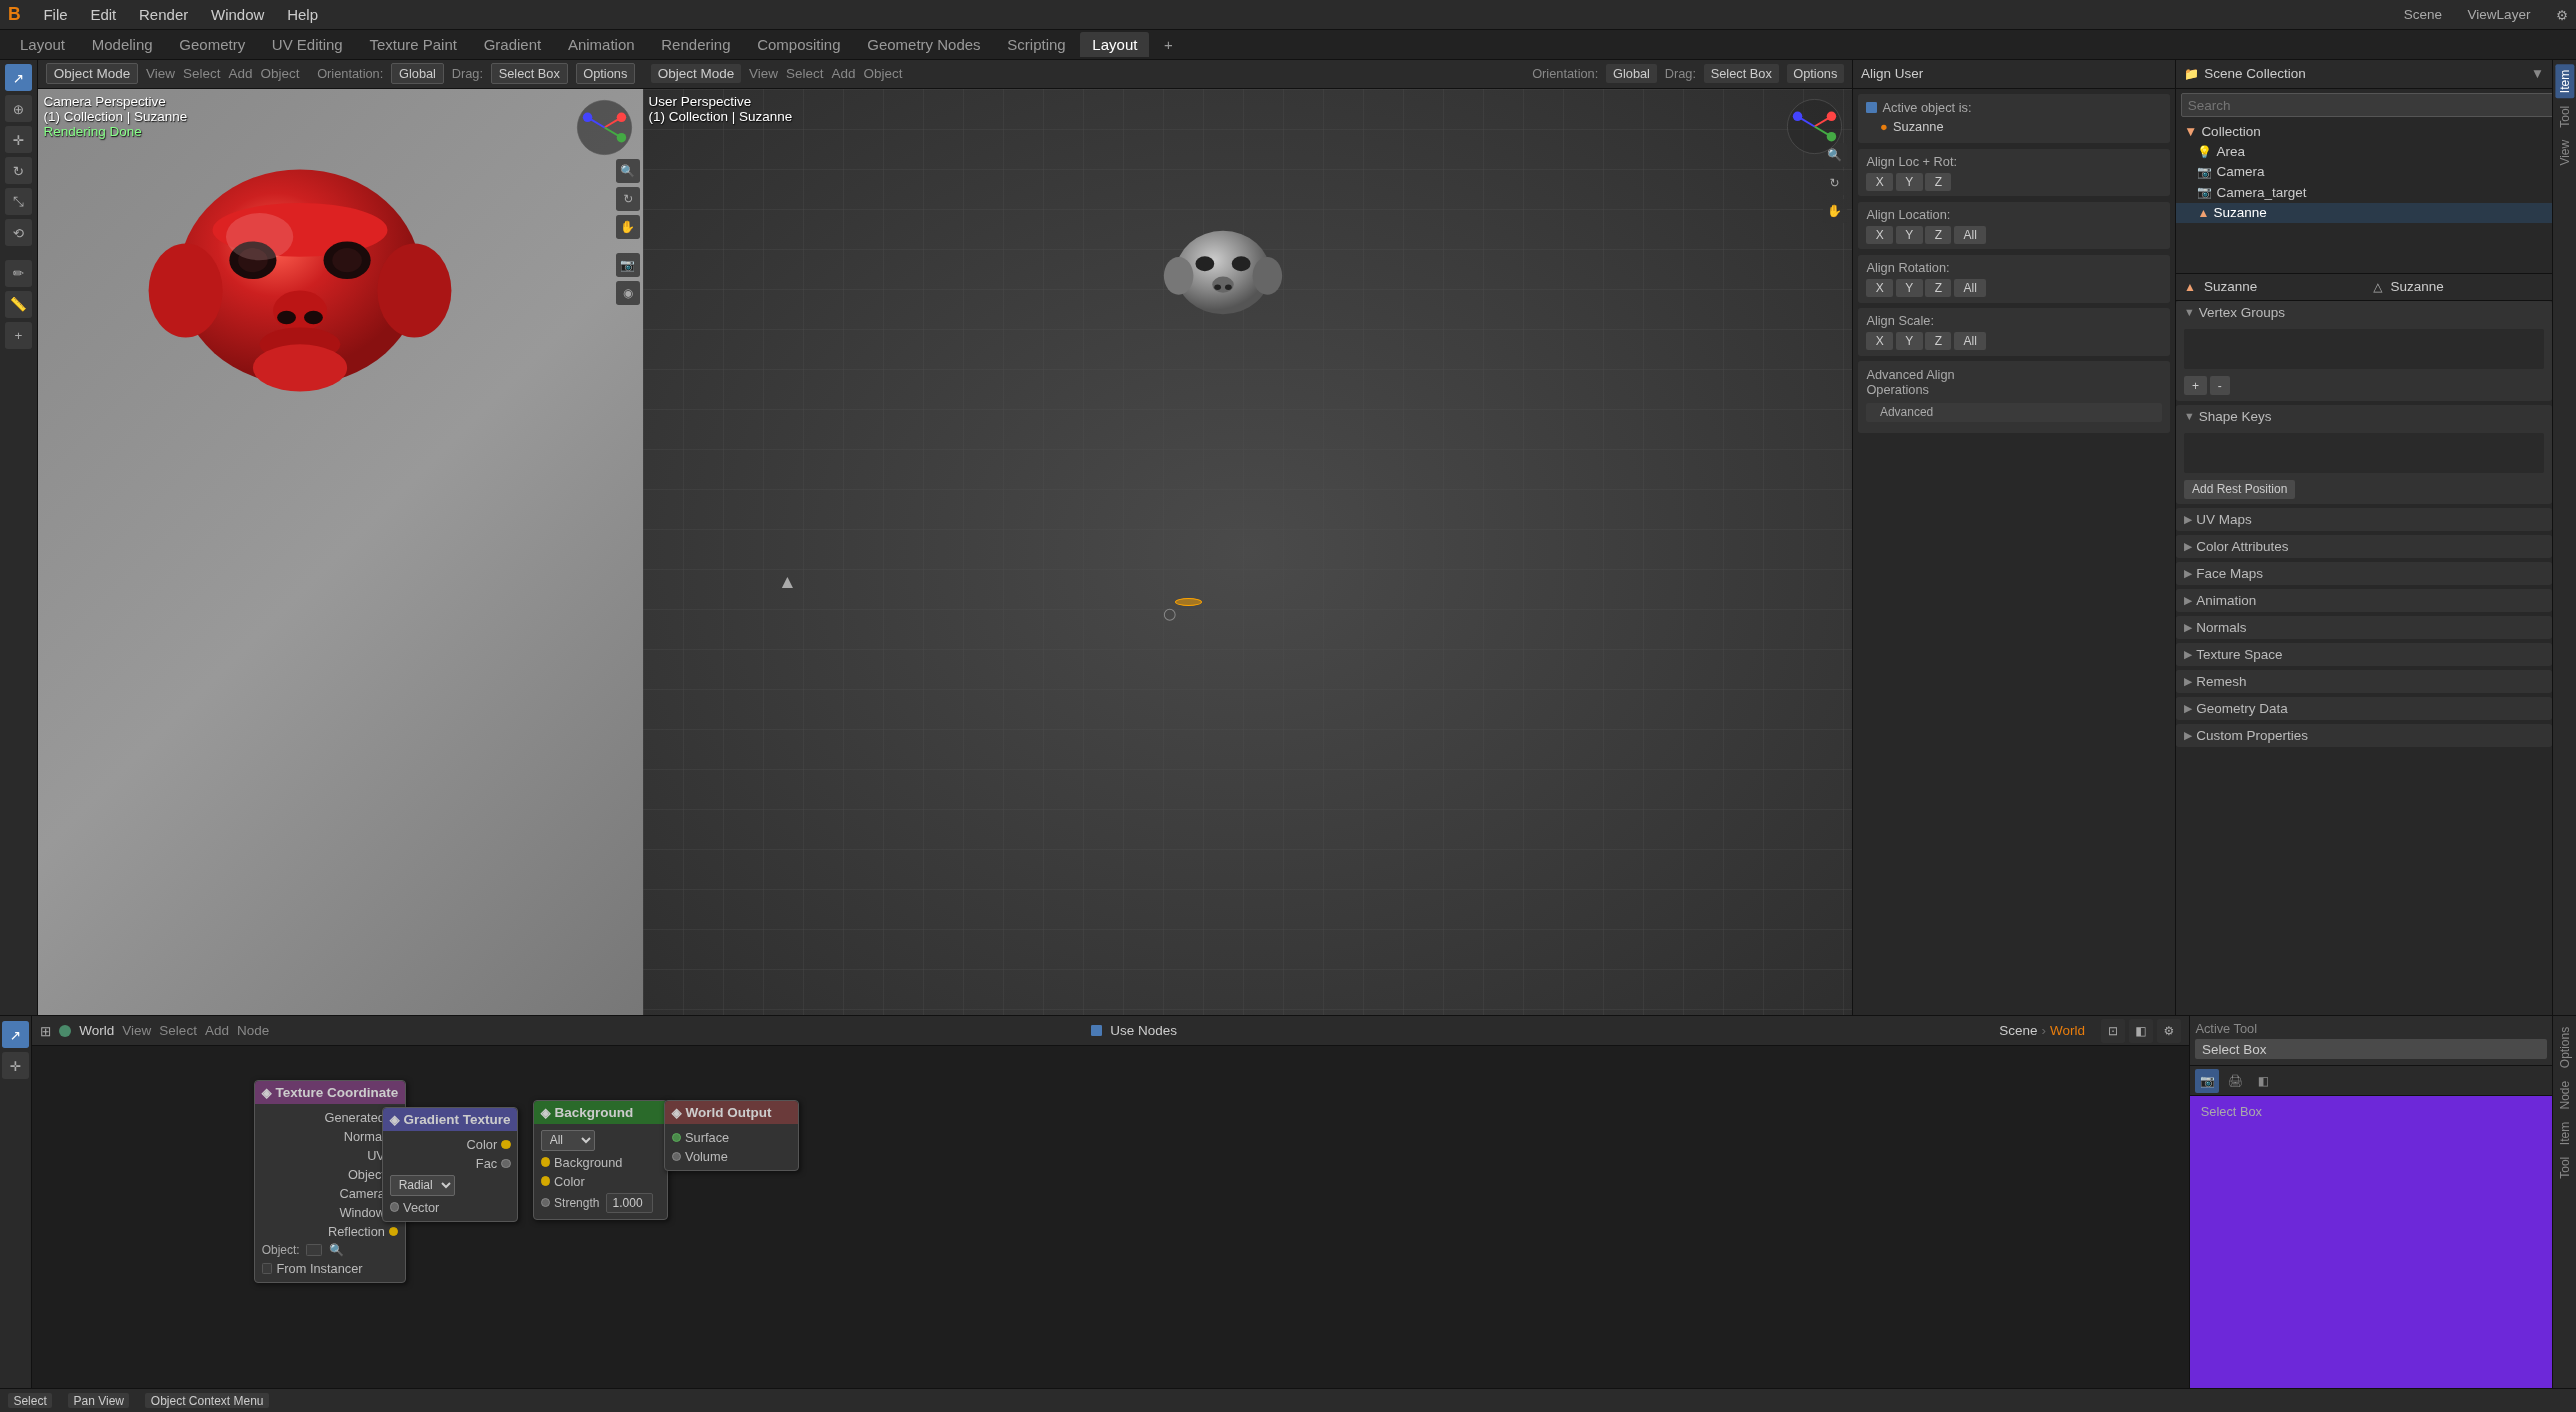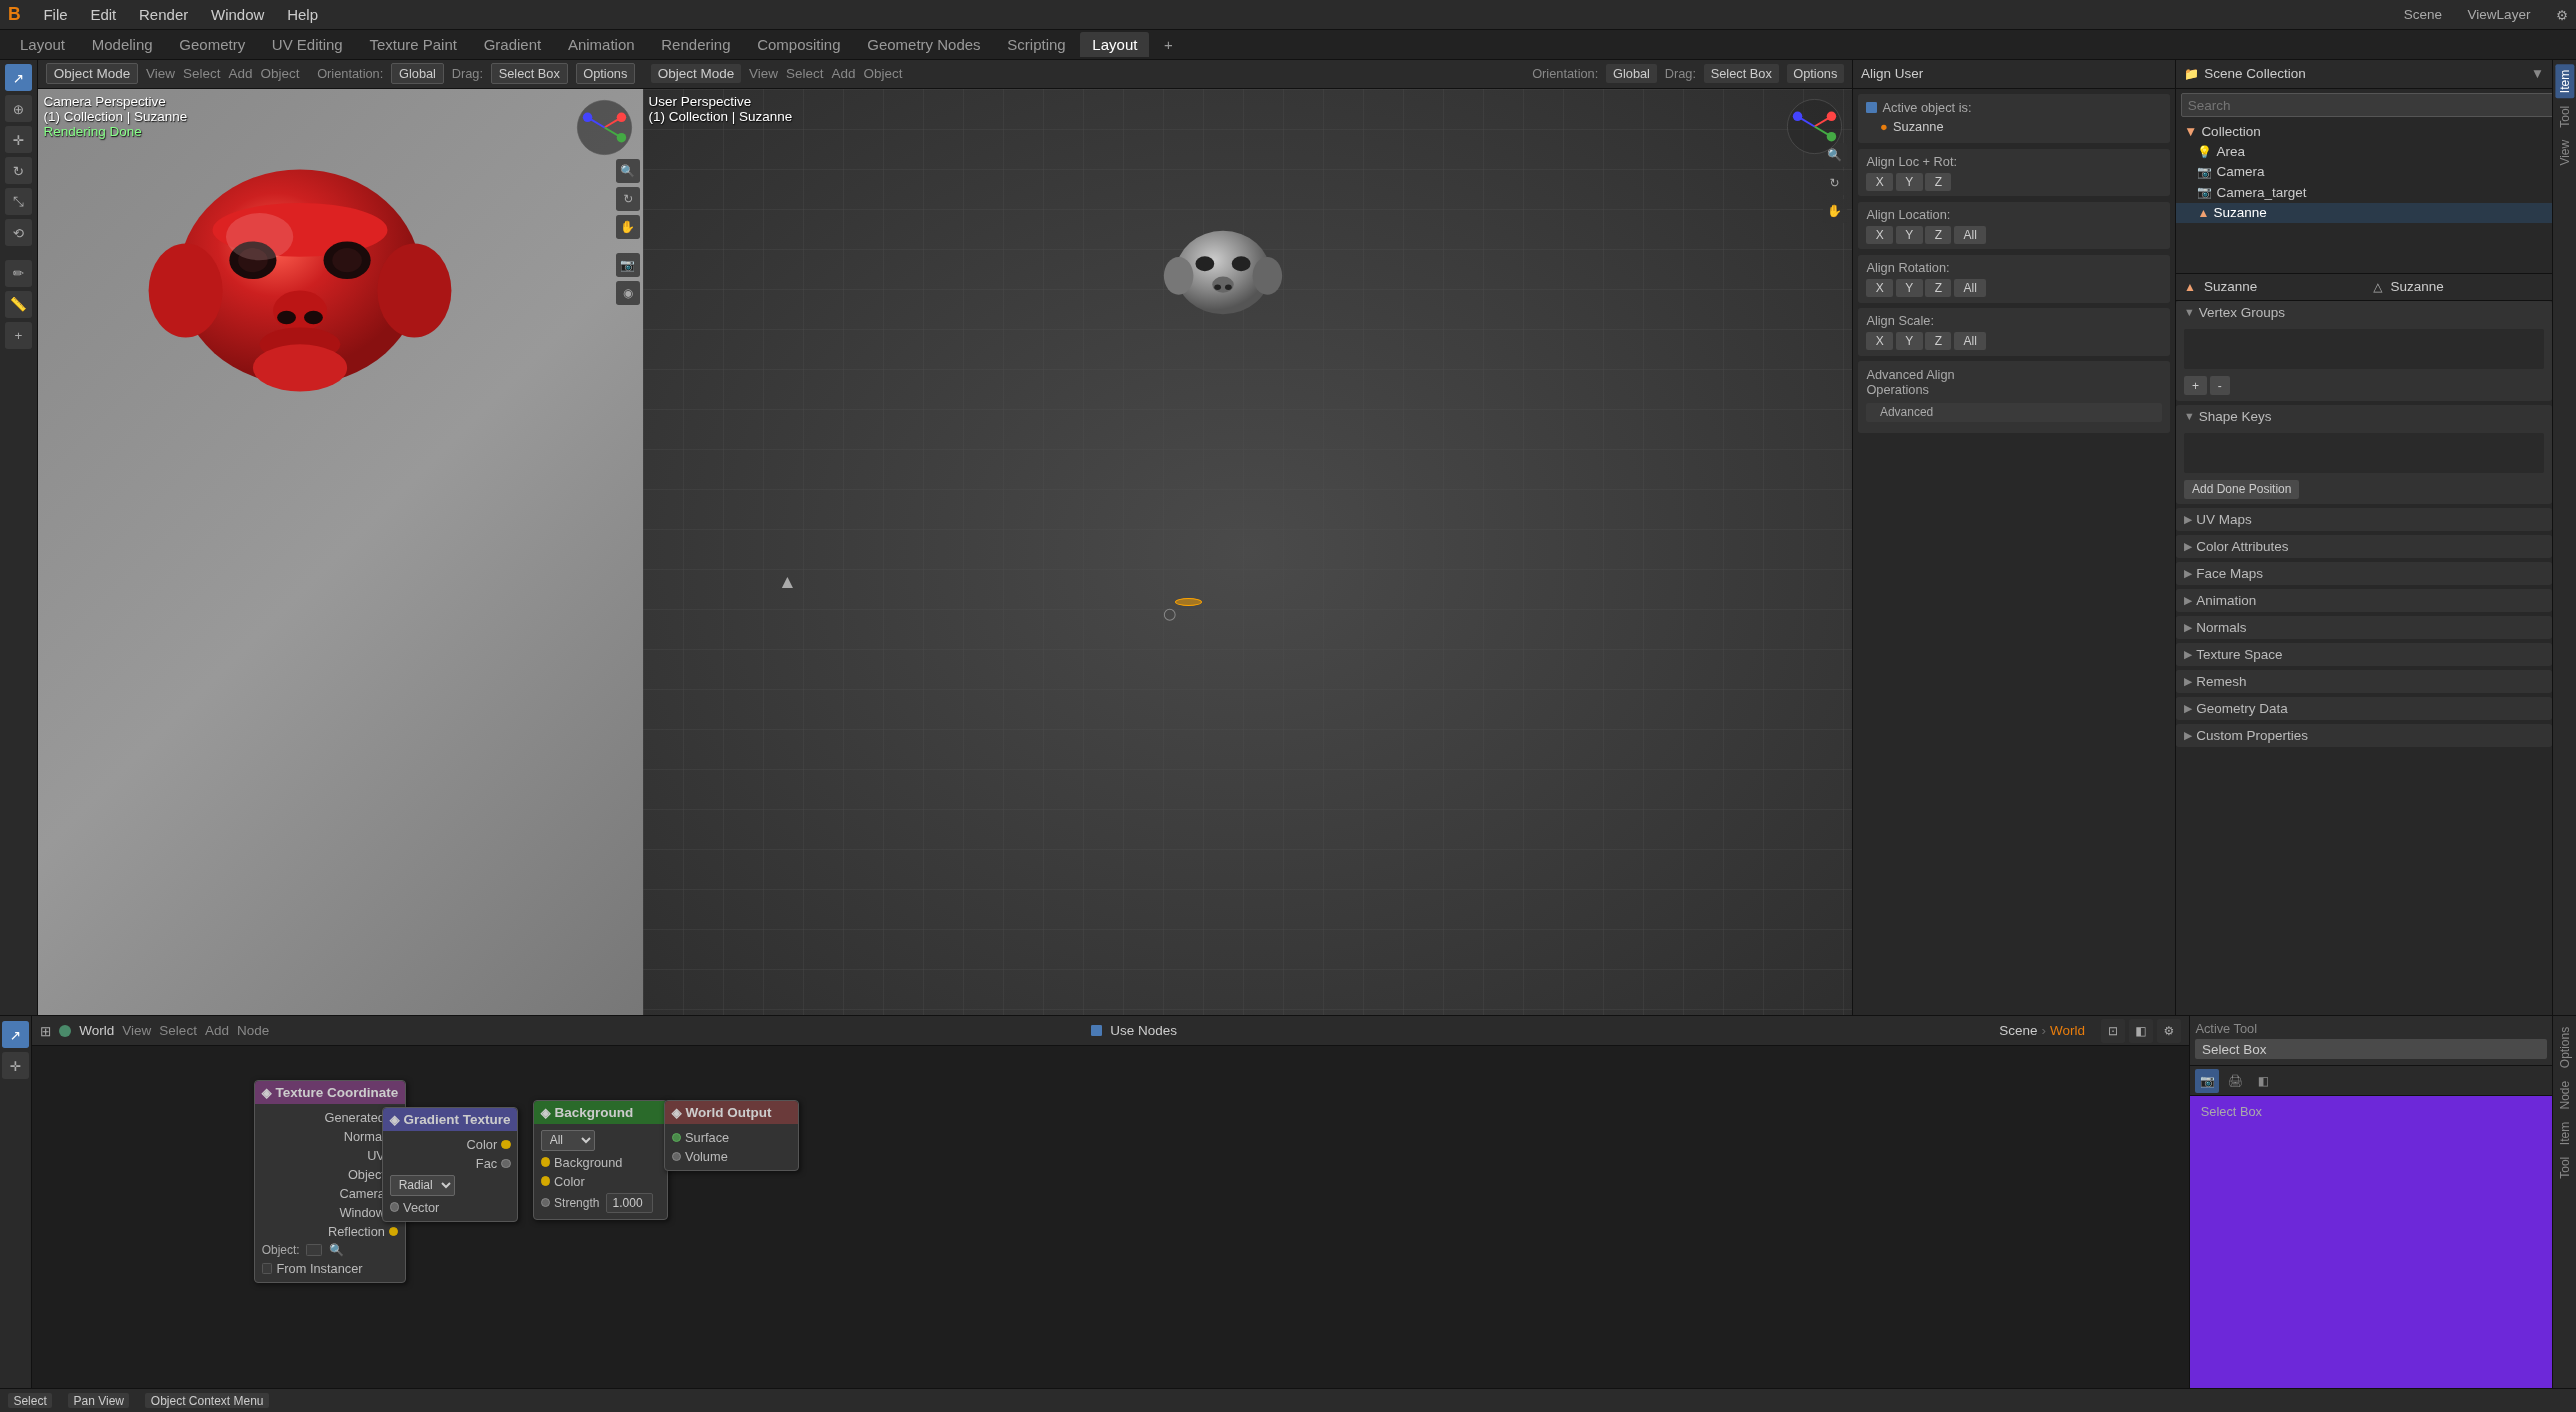--- a/index.html
+++ b/index.html
@@ -950,21 +950,21 @@
           </div>
         </div>
 
         <div class="right-section">
           <div class="right-section-title">
             <span class="chevron">▼</span>
             <span>Shape Keys</span>
           </div>
           <div class="right-section-content">
             <div class="empty-list"></div>
-            <div class="add-btn">Add Done Position</div>
+            <div class="add-btn">Add Rest Position</div>
           </div>
         </div>
 
         <div class="right-section">
           <div class="right-section-title">
             <span class="chevron">▶</span>
             <span>UV Maps</span>
           </div>
         </div>
 

